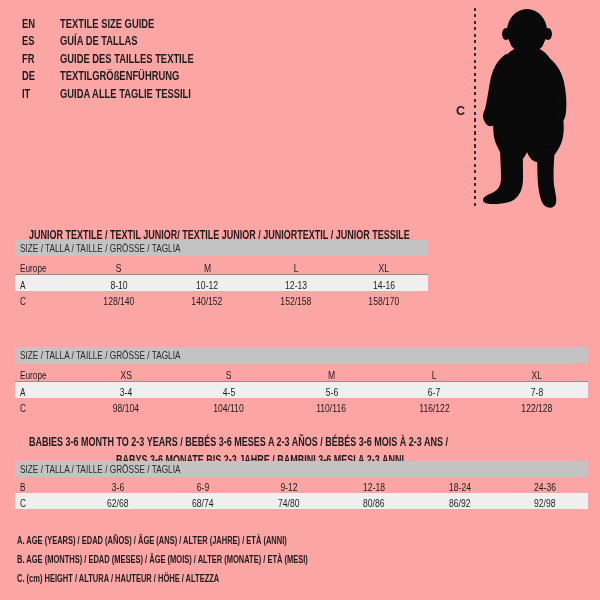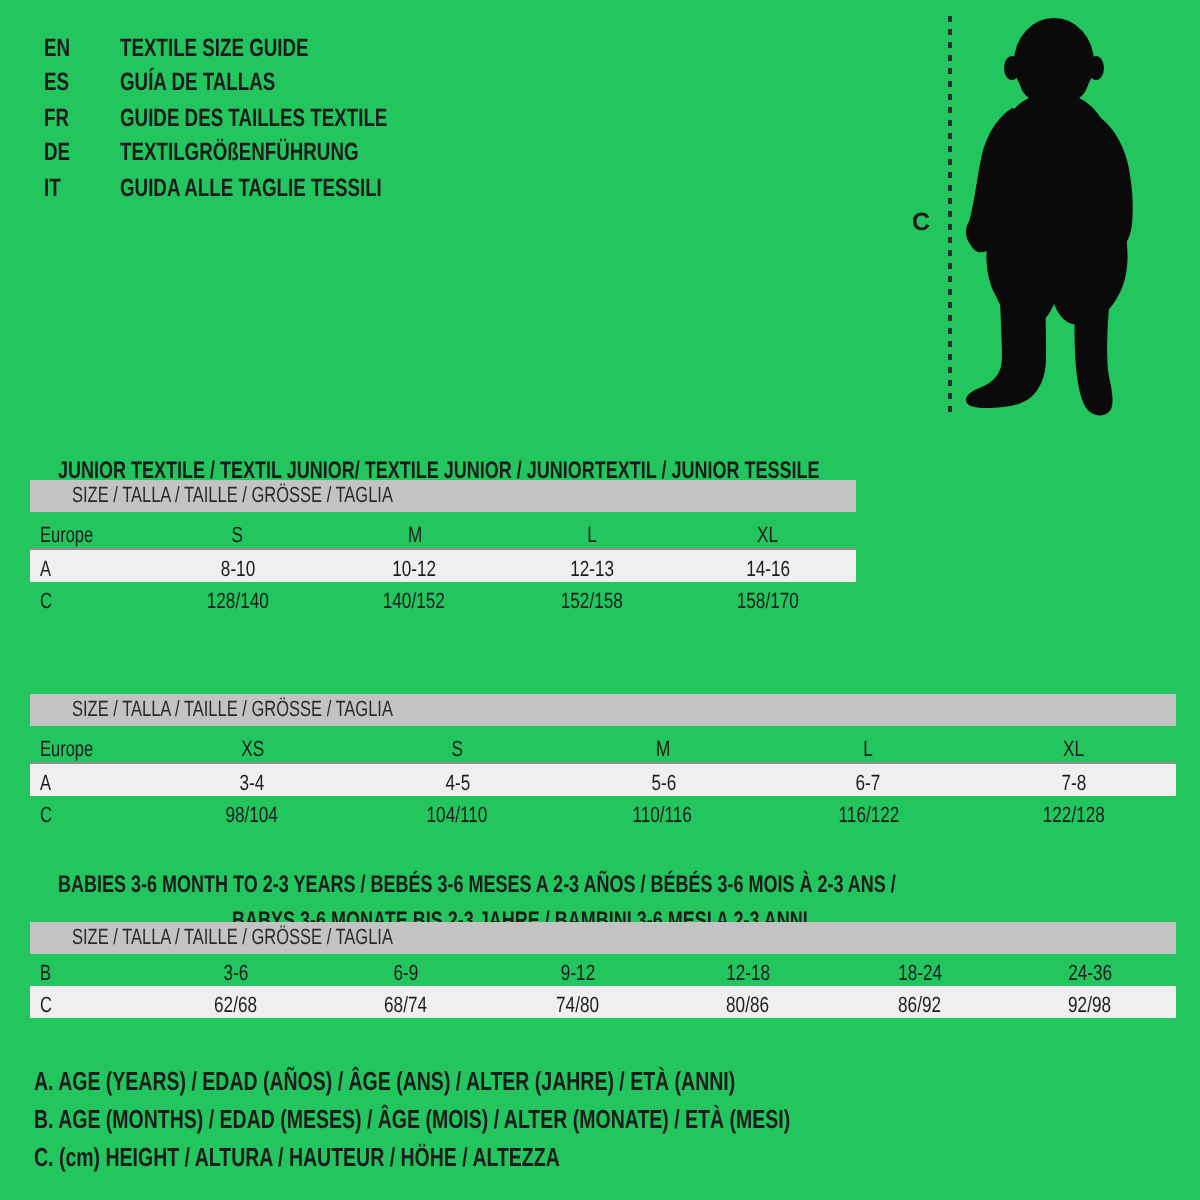--- a/index.html
+++ b/index.html
@@ -1,16 +1,16 @@
 <!DOCTYPE html>
 <html><head>
 <meta charset="utf-8">
 <style>
   html,body{margin:0;padding:0;}
-  .page{position:relative;width:600px;height:600px;background:#22c55e;overflow:hidden;
+  .page{position:relative;width:600px;height:600px;background:#fca5a5;overflow:hidden;
         font-family:"Liberation Sans",sans-serif;color:#1c1c1c;}
   
   .cxl{display:inline-block;transform:scaleX(0.75);transform-origin:0 50%;white-space:nowrap;}
   .cxc{display:inline-block;transform:scaleX(0.78);transform-origin:50% 50%;white-space:nowrap;}
 
   
   .lang-block{position:absolute;left:22px;top:15px;}
   .lang-row{display:flex;align-items:center;height:17.5px;font-size:12.5px;font-weight:700;}
   .lang-code{width:38px;}
 
@@ -25,29 +25,29 @@
   #h1{top:216px;}
   #h2{top:321px;}
   #h3{top:422px;line-height:17.5px;text-align:center;}
   .sub{font-size:0.62em;vertical-align:-2px;}
 
   
   .tbl{position:absolute;left:15px;}
   #t1{top:240px;width:413px;}
   #t2{top:347px;width:573px;}
   #t3{top:461px;width:573px;}
-  .size-bar{height:16px;display:flex;align-items:center;padding-left:21px;
+  .size-bar{height:16px;display:flex;align-items:center;padding-left:5px;
             box-sizing:border-box;font-size:11px;color:#2a2a2a;}
   .trow{display:flex;align-items:flex-end;height:16px;font-size:11px;}
   .trow.rule{height:19px;border-bottom:1px solid #8f8f8f;box-sizing:border-box;}
   .tlabel{width:60px;padding-left:5px;box-sizing:border-box;}
   .tcell{flex:1;text-align:center;}
 
   
-  .notes{position:absolute;left:17px;top:531px;font-size:13px;font-weight:700;line-height:19px;}
+  .notes{position:absolute;left:17px;top:531px;font-size:10px;font-weight:700;line-height:19px;}
 </style>
 </head>
 <body>
 
 <div class="page">
 
   <section class="lang-block">
     <div class="lang-row">
       <span class="lang-code"><span class="cxl">EN</span></span>
       <span class="cxl">TEXTILE SIZE GUIDE</span>

